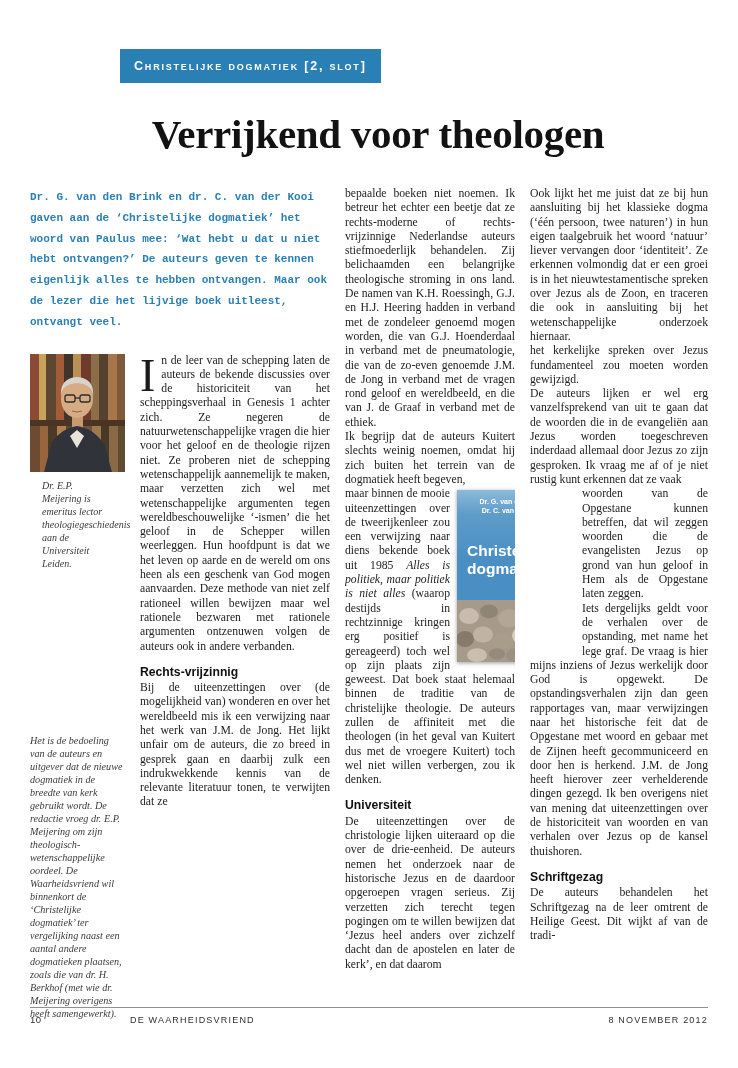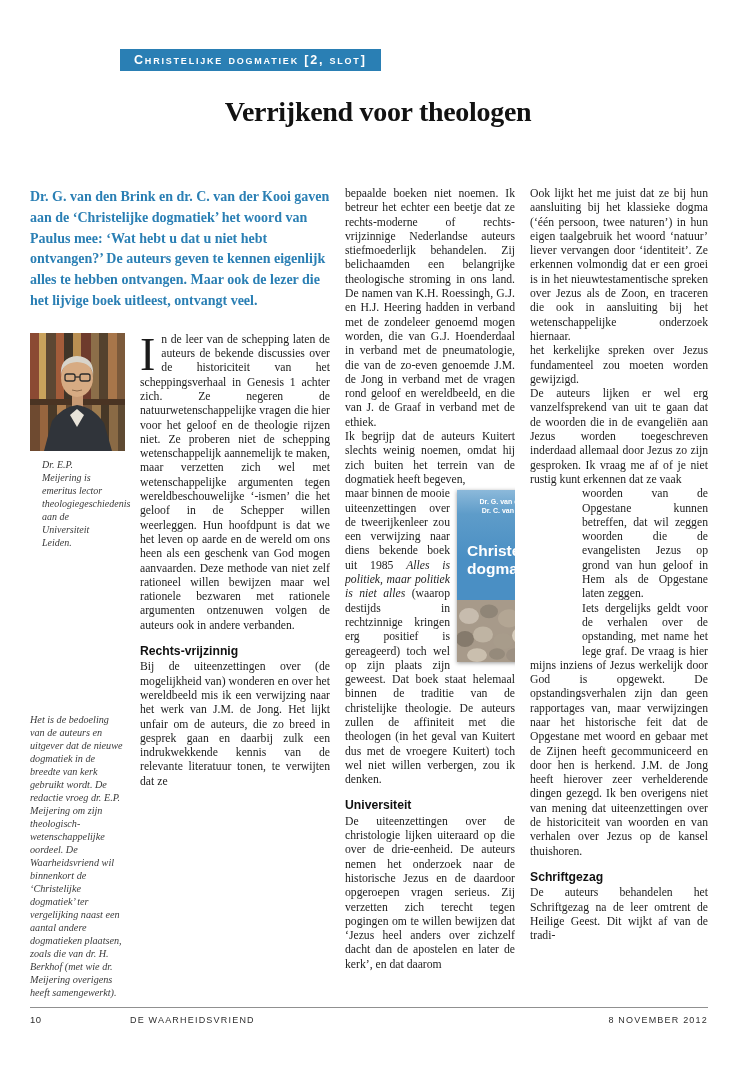--- a/index.html
+++ b/index.html
@@ -2,32 +2,32 @@
 <html lang="nl"><head>
 <meta charset="utf-8">
 <style>
   html,body{margin:0;padding:0;background:#ffffff;}
   .page{position:relative;width:738px;height:1068px;background:#ffffff;overflow:hidden;
         font-family:"Liberation Serif",serif;color:#1c1c1c;}
 
   
   .kicker{position:absolute;left:120px;top:49px;height:20px;background:#2a7fb4;color:#fff;
           font-family:"Liberation Sans",sans-serif;font-variant:small-caps;font-weight:bold;
-          font-size:12.5px;letter-spacing:1.8px;line-height:20px;padding:1px 14px;}
-
-  
-  .title{position:absolute;top:96px;left:30px;width:678px;margin:0;text-align:center;
-         font-family:"Liberation Serif",serif;font-weight:700;font-size:28px;color:#121212;
+          font-size:12.5px;letter-spacing:1.8px;line-height:20px;padding:7px 14px;}
+
+  
+  .title{position:absolute;top:110px;left:30px;width:678px;margin:0;text-align:center;
+         font-family:"Liberation Serif",serif;font-weight:700;font-size:41px;color:#121212;
          letter-spacing:-0.3px;text-indent:18px;}
 
   
   .content{position:absolute;left:30px;top:187px;width:678px;height:820px;display:flex;gap:15px;}
   .left-region{flex:0 0 300px;width:300px;}
-  .intro{margin:0;font-family:Liberation Serif, serif;font-weight:bold;color:#2a7fb4;
-         font-size:14px;line-height:20.8px;text-align:left;}
+  .intro{margin:0;font-family:Liberation Mono, monospace;font-weight:bold;color:#2a7fb4;
+         font-size:11px;line-height:20.8px;text-align:left;}
   .left-row{display:flex;gap:15px;margin-top:21px;}
   .margin-col{flex:0 0 95px;width:95px;font-style:italic;}
   .photo{width:95px;height:118px;overflow:hidden;background:#7a6248;}
   .caption{margin:7px 12px 0;font-style:italic;font-size:10px;line-height:13px;color:#3a3a3a;}
   .margin-note{margin:164px 0 0;font-size:10.2px;line-height:13px;color:#3a3a3a;}
 
   
   .col{font-size:11.7px;line-height:14.3px;text-align:justify;color:#1c1c1c;
        hyphens:auto;-webkit-hyphens:auto;overflow:hidden;}
   .col1{flex:0 0 190px;width:190px;height:633px;}

